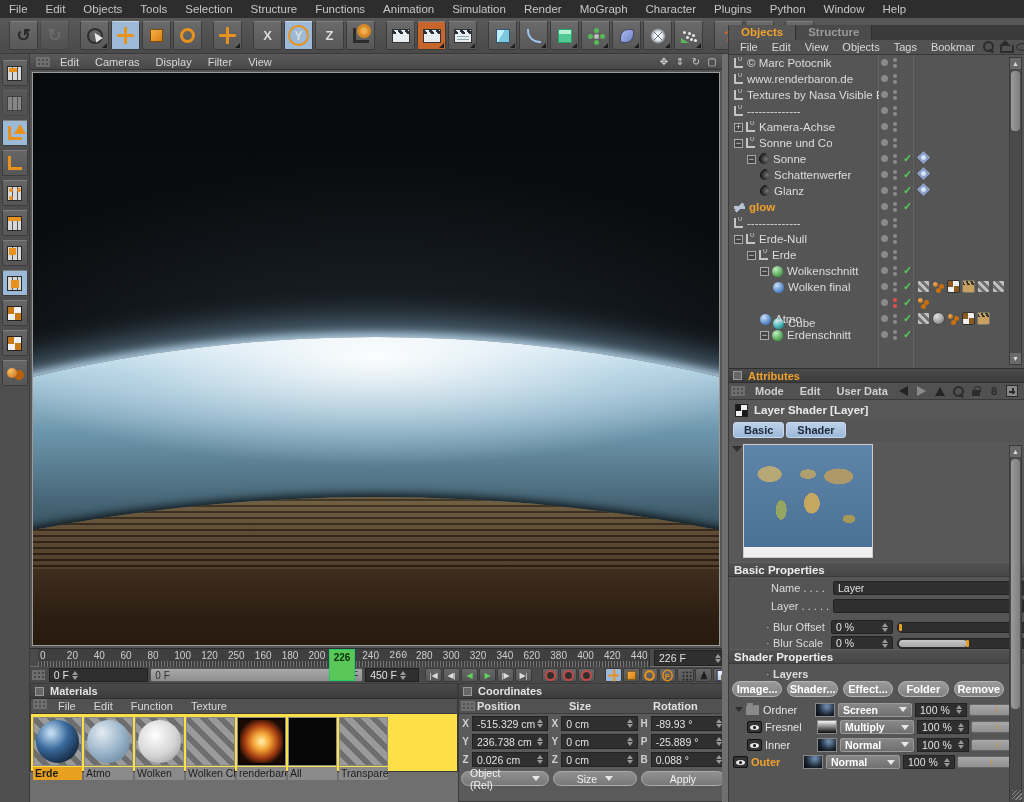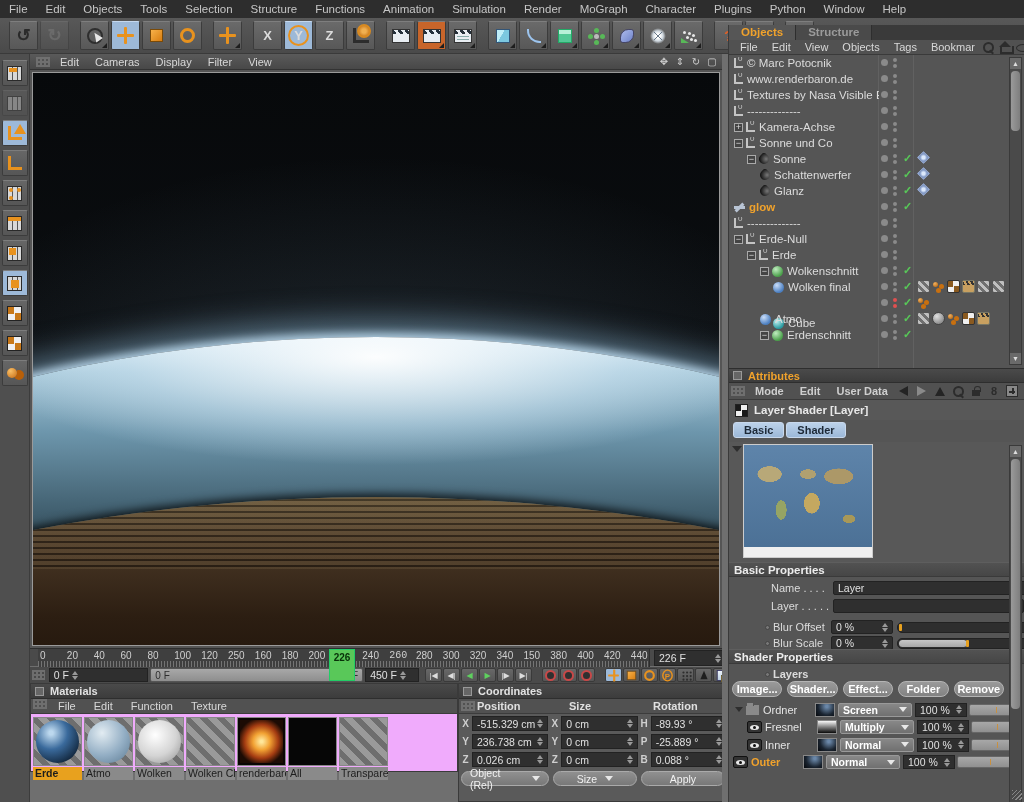--- a/index.html
+++ b/index.html
@@ -159,21 +159,21 @@
      display:flex; align-items:center; justify-content:center; font-size:8px; color:#ddd; border-radius:2px;}
   .tr-btn.green { color:#5fd05f; }
   .tr-btn.red { border-radius:2px; }
   .tr-btn.red i{ width:11px; height:11px; border:2px solid #c84848; border-radius:50%; background:#303030; display:block;}
   .tr-btn.sel { background:#9db9d8; }
   .stepper { display:inline-flex; flex-direction:column; gap:1px; margin-left:3px; }
   .stepper::before { content:""; border-left:3px solid transparent; border-right:3px solid transparent; border-bottom:4px solid #999; }
   .stepper::after  { content:""; border-left:3px solid transparent; border-right:3px solid transparent; border-top:4px solid #999; }
 
   
-  #materials { position:absolute; left:30px; top:683px; width:428px; height:89px; background:#f0abfc; border:1px solid #3a3a3a;}
+  #materials { position:absolute; left:30px; top:683px; width:428px; height:89px; background:#fde047; border:1px solid #3a3a3a;}
   .panel-title { height:15px; background:linear-gradient(#4a4a4a,#3c3c3c); display:flex; align-items:center;
      font-size:11px; font-weight:bold; color:#e2e2e2; padding-left:4px; gap:6px; border-bottom:1px solid #2e2e2e;}
   .panel-title .dockbox { width:9px; height:9px; border:1px solid #999; background:#666; }
   .panel-menu { height:15px; display:flex; align-items:flex-start; background:#515151; border-bottom:1px solid #3c3c3c; }
   .panel-menu .mi { padding:0 9px; font-size:11px; color:#d8d8d8; }
   .handle { width:14px; height:10px; margin:0 2px;
      background:repeating-linear-gradient(90deg,#777 0 2px,transparent 2px 4px),repeating-linear-gradient(#777 0 2px,transparent 2px 4px); opacity:.8;}
   #mat-tiles { display:flex; padding:3px 2px; gap:2px; }
   .mat-tile { width:49px; }
   .mat-thumb { width:49px; height:49px; border:1px solid #888; position:relative;
@@ -203,21 +203,21 @@
      color:#f2f2f2; font-size:10.5px; display:flex; align-items:center; justify-content:center; padding:0 8px; }
   .pill .dd { margin-left:8px; border-left:4px solid transparent; border-right:4px solid transparent; border-top:5px solid #e8e8e8; }
 
   
   #rightpanel { position:absolute; left:728px; top:25px; width:296px; height:777px; background:#555; z-index:20;
      border-left:1px solid #3a3a3a;}
   #rp-tabs { position:absolute; left:0; top:0; width:100%; height:15px; background:#3a3a3a; display:flex; }
   #rp-tabs .tab { padding:0 12px; font-size:11.5px; font-weight:bold; color:#9a9a9a;
      background:#4a4a4a; border-right:1px solid #2e2e2e; line-height:15px;}
   #rp-tabs .tab.active { color:#f0a22c; background:#565656; }
-  #rp-menu { position:absolute; left:0; top:15px; width:100%; height:15px; background:#515151; display:flex; align-items:center;
+  #rp-menu { position:absolute; left:0; top:15px; width:100%; height:15px; background:#515151; display:flex; align-items:flex-start;
      border-bottom:1px solid #3a3a3a;}
   #rp-menu .mi { padding:0 7px; font-size:11px; color:#d8d8d8; }
   #rp-menu .icons { margin-left:auto; display:flex; gap:5px; padding-right:4px; align-items:center;}
 
   .mini-ic { width:12px; height:12px; position:relative; display:inline-block; }
   .mic-search::before{content:""; position:absolute; left:1px; top:1px; width:7px; height:7px; border:2px solid #2c2c2c; border-radius:50%;}
   .mic-search::after{content:""; position:absolute; right:0; bottom:0; width:5px; height:2px; background:#2c2c2c; transform:rotate(45deg);}
   .mic-home::before{content:""; position:absolute; left:1px; top:5px; width:10px; height:6px; border:2px solid #2c2c2c; border-top:none;}
   .mic-home::after{content:""; position:absolute; left:0; top:0; border-left:6px solid transparent; border-right:6px solid transparent; border-bottom:6px solid #2c2c2c;}
   .mic-eye::before{content:""; position:absolute; left:0; top:3px; width:12px; height:6px; border:1.5px solid #2c2c2c; border-radius:50%;}
@@ -544,21 +544,21 @@
       <span class="tick-label" style="left: 35.1648%;">160</span>
       <span class="tick-label" style="left: 39.5604%;">180</span>
       <span class="tick-label" style="left: 43.956%;">200</span>
       <span class="tick-label" style="left: 48.3516%;">220</span>
       <span class="tick-label" style="left: 52.7473%;">240</span>
       <span class="tick-label" style="left: 57.1429%; font-family: Liberation Mono, monospace;">260</span>
       <span class="tick-label" style="left: 61.5385%;">280</span>
       <span class="tick-label" style="left: 65.9341%;">300</span>
       <span class="tick-label" style="left: 70.3297%;">320</span>
       <span class="tick-label" style="left: 74.7253%;">340</span>
-      <span class="tick-label" style="left: 79.1209%;">150</span>
+      <span class="tick-label" style="left: 79.1209%;">620</span>
       <span class="tick-label" style="left: 83.5165%;">380</span>
       <span class="tick-label" style="left: 87.9121%;">400</span>
       <span class="tick-label" style="left: 92.3077%;">420</span>
       <span class="tick-label" style="left: 96.7033%;">440</span>
     </div>
   <div id="playhead" style="left: 298.982px;">226</div>
   <div id="curframe">
     <span>226 F</span>
     <span class="stepper"></span>
   </div>

